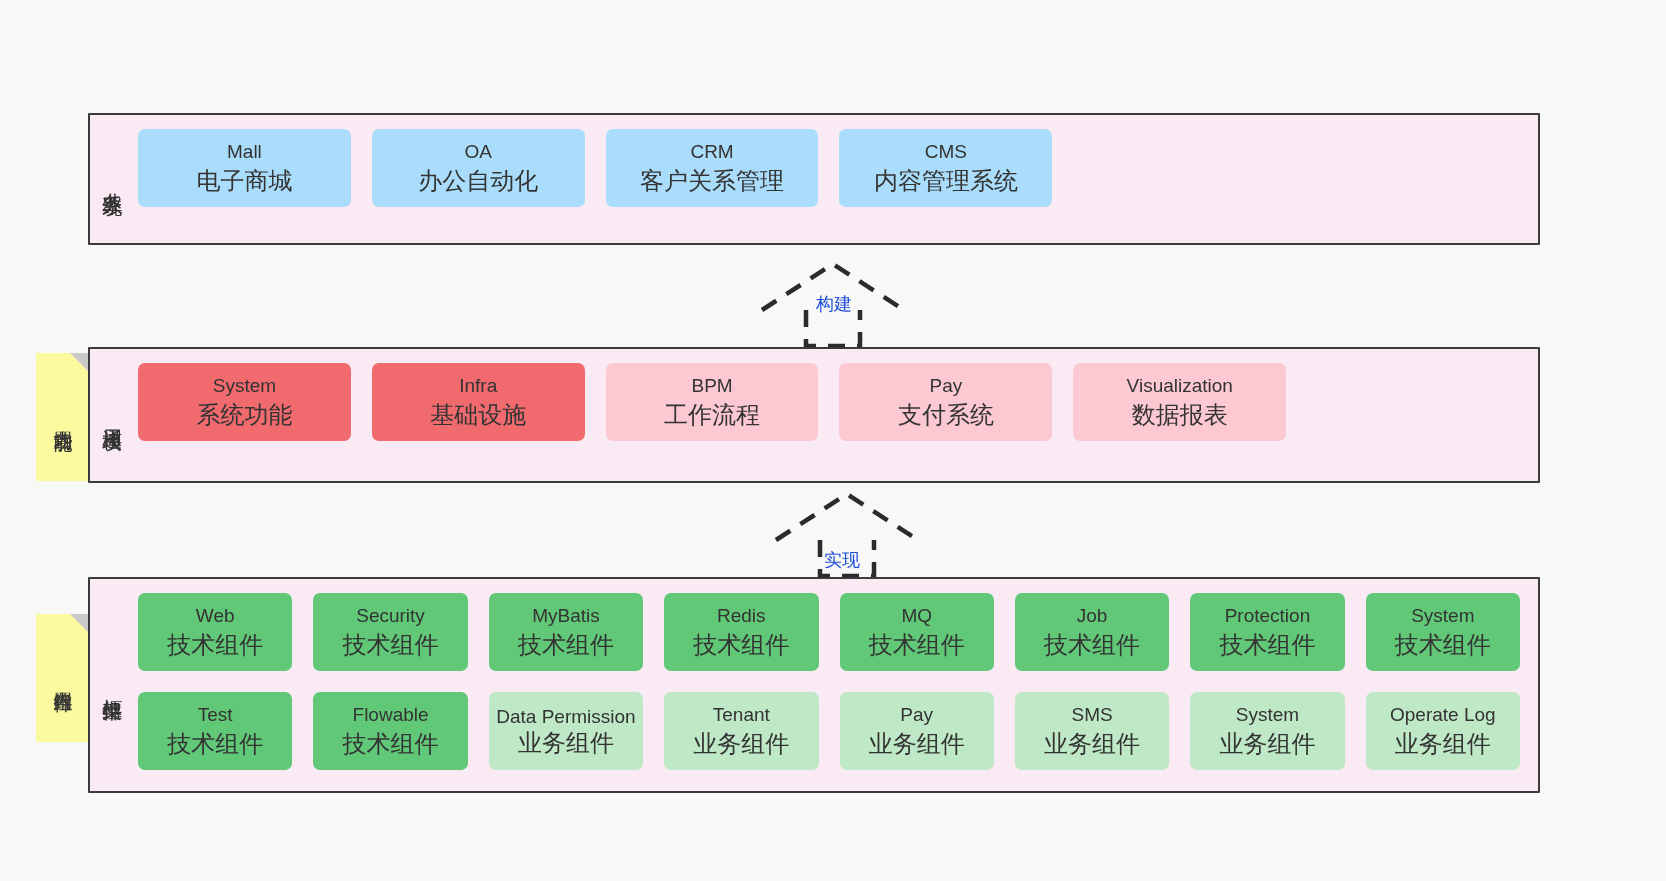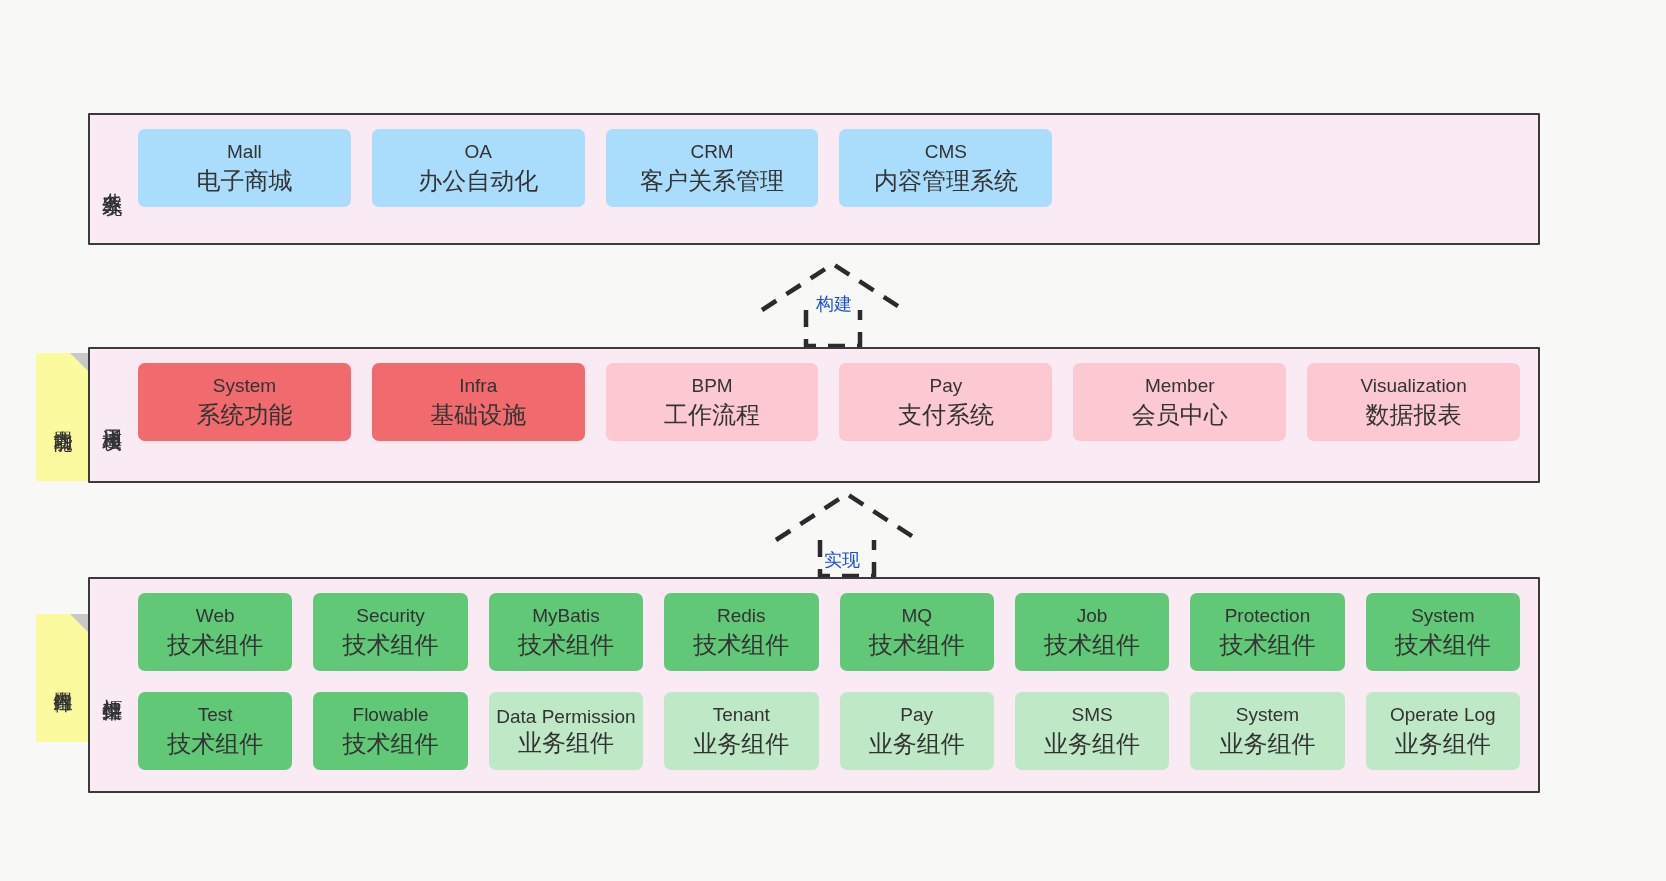--- a/index.html
+++ b/index.html
@@ -180,24 +180,20 @@
       </div>
       <div class="cell c-pink">
         <span>BPM</span>
         <span class="sub">工作流程</span>
       </div>
       <div class="cell c-pink">
         <span>Pay</span>
         <span class="sub">支付系统</span>
       </div>
       <div class="cell c-pink">
-        <span>Member</span>
-        <span class="sub">会员中心</span>
-      </div>
-      <div class="cell c-pink">
         <span>Visualization</span>
         <span class="sub">数据报表</span>
       </div>
 
     </div>
   </div>
 
   <div class="gen-arrow" id="arrow-impl">
     <svg width="150" height="92" viewBox="0 0 150 92">
       <path d="M 4 52 L 75 6 L 146 52" fill="none" stroke="#2b2b2b" stroke-width="4.5" stroke-dasharray="17 12" stroke-linecap="butt"></path>

